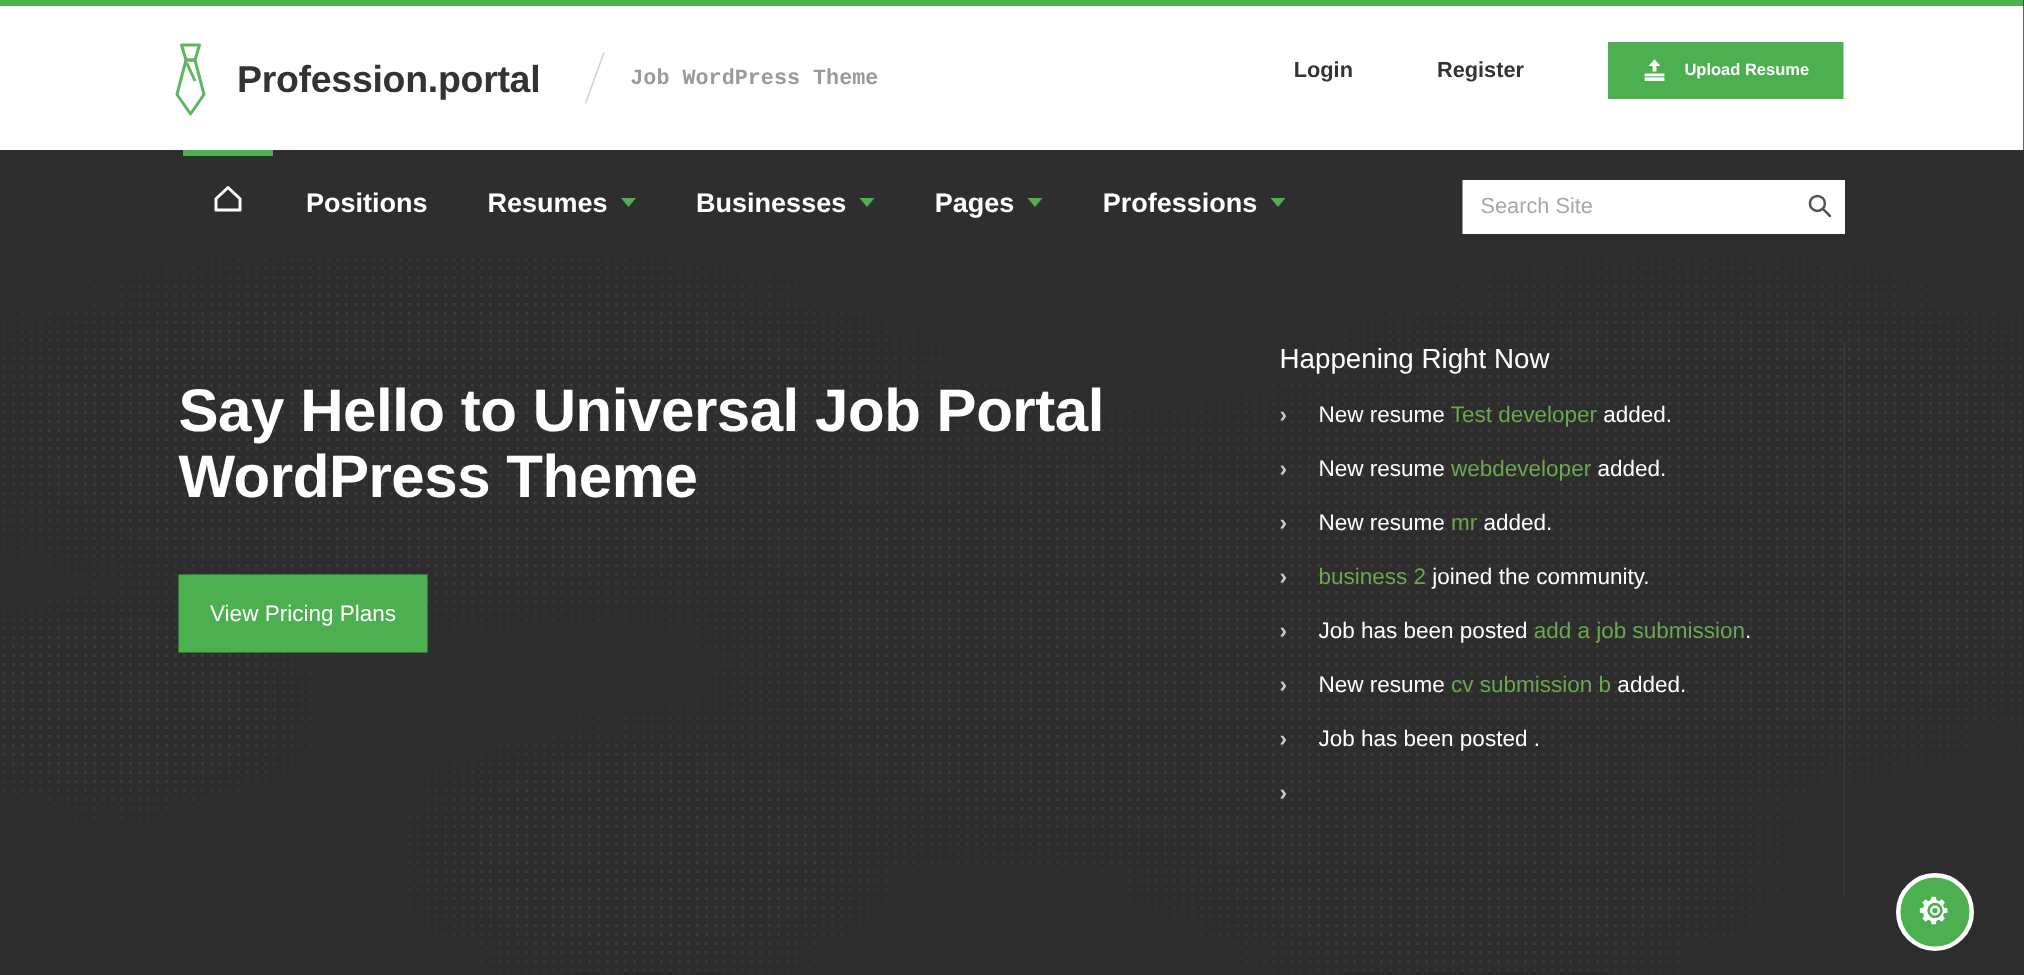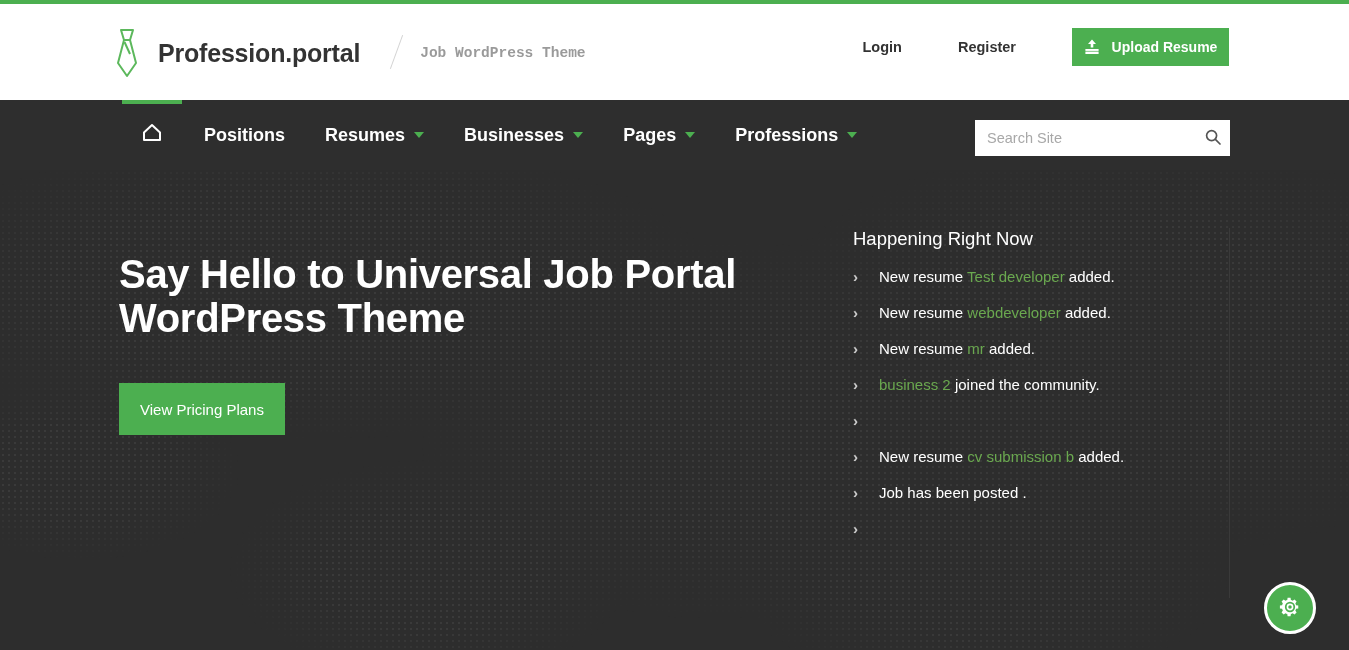--- a/index.html
+++ b/index.html
@@ -109,21 +109,21 @@
   .upload-btn {
     display: flex;
     align-items: center;
     justify-content: center;
     gap: 12px;
     background: #4caf50;
     color: #ffffff;
     border: none;
     width: 157px;
     height: 38px;
-    font-size: 14px;
+    font-size: 11px;
     font-weight: bold;
     font-family: "Liberation Sans", sans-serif;
     cursor: pointer;
   }
   .upload-btn svg { display: block; }
 
   
   .navbar {
     position: absolute;
     top: 100px; left: 0;
@@ -440,20 +440,21 @@
           <li class="feed-item">
             <span class="feed-chevron">›</span>
             <span class="feed-text"><span>New resume </span><a class="lnk">mr</a><span> added.</span></span>
           </li>
           <li class="feed-item">
             <span class="feed-chevron">›</span>
             <span class="feed-text"><a class="lnk">business 2</a><span> joined the community.</span></span>
           </li>
           <li class="feed-item">
             <span class="feed-chevron">›</span>
+            <span class="feed-text"><span>Job has been posted </span><a class="lnk">add a job submission</a><span>.</span></span>
           </li>
           <li class="feed-item">
             <span class="feed-chevron">›</span>
             <span class="feed-text"><span>New resume </span><a class="lnk">cv submission b</a><span> added.</span></span>
           </li>
           <li class="feed-item">
             <span class="feed-chevron">›</span>
             <span class="feed-text"><span>Job has been posted .</span></span>
           </li>
           <li class="feed-item">

